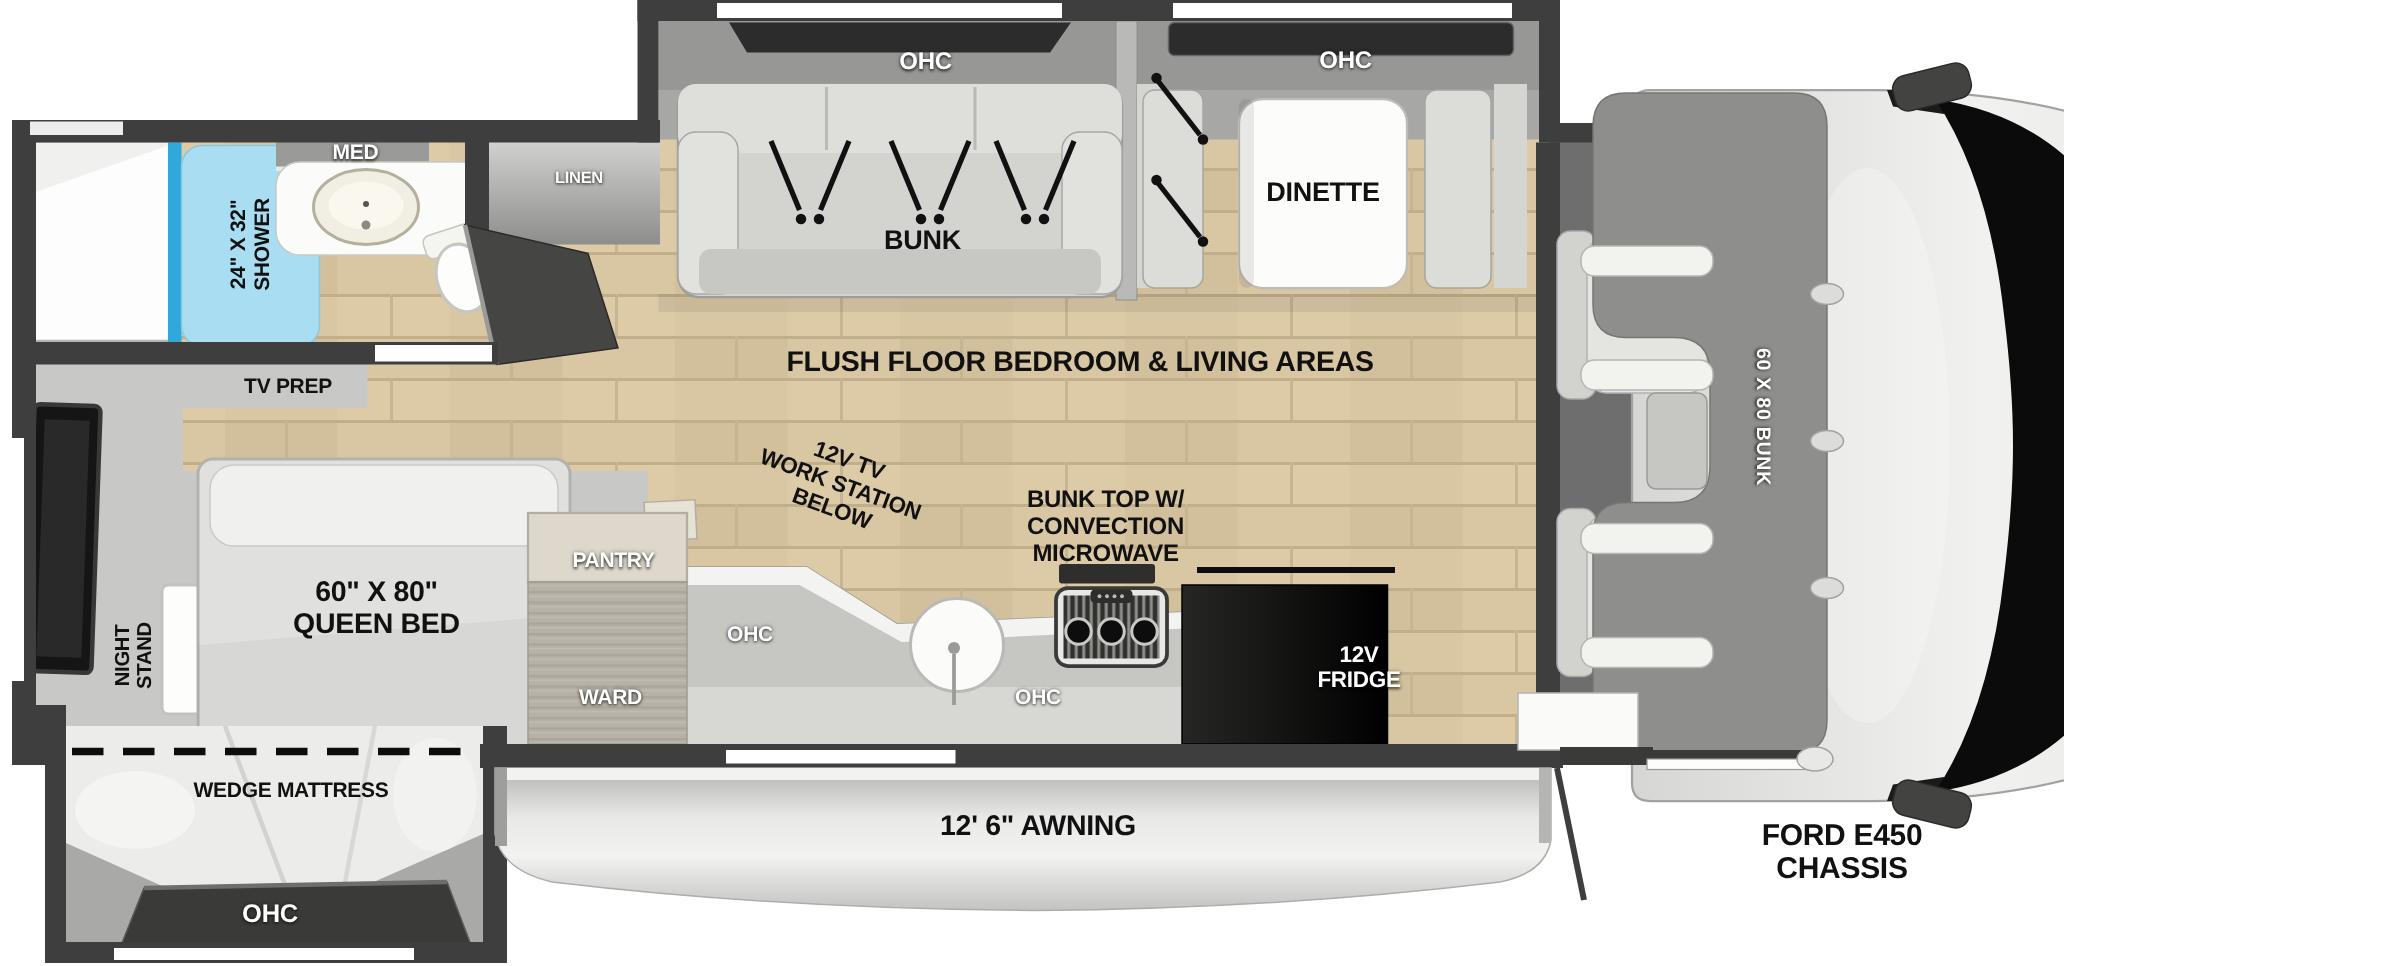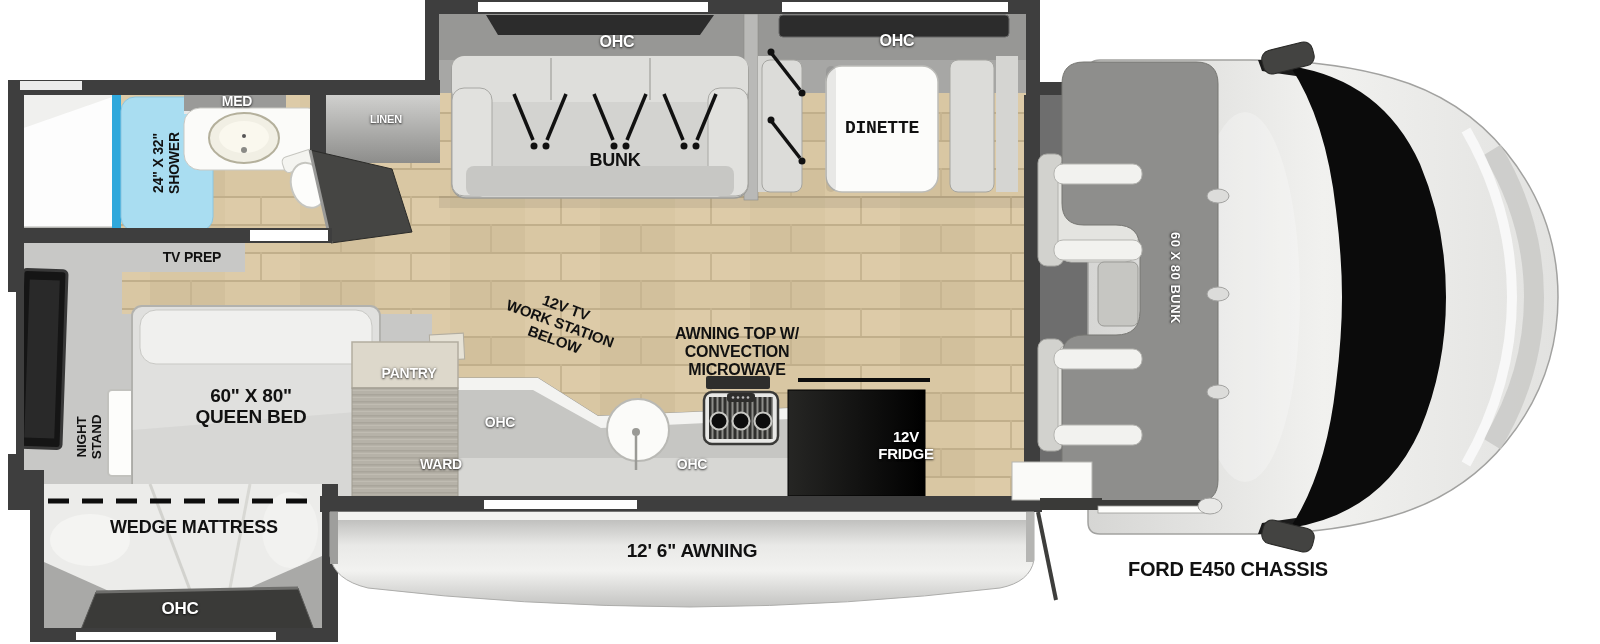--- a/index.html
+++ b/index.html
@@ -1,17 +1,17 @@
 <!DOCTYPE html>
 <html><head>
 <meta charset="utf-8">
 <style>
   html,body{margin:0;padding:0;background:#ffffff;}
   .stage{
-    position:relative;width:1600px;height:644px;background:#ffffff;overflow:hidden;
+    position:relative;width:1376px;height:644px;background:#ffffff;overflow:hidden;
     font-family:"Liberation Sans", sans-serif;
   }
   .stage svg{position:absolute;left:0;top:0;}
   .lbl{
     position:absolute;font-weight:700;color:#111;text-align:center;
     white-space:pre-line;line-height:1.12;letter-spacing:-0.2px;
     transform:translate(-50%,-50%);pointer-events:none;
   }
   .lbl.white{color:#fff;text-shadow:0 1px 2px rgba(0,0,0,.65),0 0 3px rgba(0,0,0,.4);}
   .lbl.rotccw{transform:translate(-50%,-50%) rotate(-90deg);}
@@ -278,40 +278,41 @@
     <rect x="1040" y="498" width="62" height="12" fill="#3a3a38"></rect>
     <rect x="1096" y="500" width="110" height="6" fill="#3a3a38"></rect>
     <rect x="1098" y="506" width="112" height="7" fill="#fdfdfb" stroke="#9a9a96" stroke-width="0.8"></rect>
     <ellipse cx="1210" cy="506" rx="12" ry="8" fill="#e8e8e6" stroke="#a2a2a0"></ellipse>
   </g>
 </svg>
 
   <div class="lbl white" style="left:617px;top:42px;font-size:16px;">OHC</div>
   <div class="lbl white" style="left:897px;top:41px;font-size:16px;">OHC</div>
   <div class="lbl" style="left:615px;top:160px;font-size:18px;">BUNK</div>
-  <div class="lbl" style="left:882px;top:128px;font-size:18px;font-family:Liberation Mono, monospace;">DINETTE</div>
+  <div class="lbl" style="left:882px;top:128px;font-size:18px;">DINETTE</div>
   <div class="lbl white" style="left:237px;top:102px;font-size:14px;">MED</div>
   <div class="lbl rotccw" style="left:167px;top:163px;font-size:14px;">24" X 32"
 SHOWER</div>
   <div class="lbl white" style="left:386px;top:119px;font-size:11px;">LINEN</div>
   <div class="lbl" style="left:192px;top:258px;font-size:14px;">TV PREP</div>
+  <div class="lbl" style="left:720px;top:242px;font-size:19px;">FLUSH FLOOR BEDROOM &amp; LIVING AREAS</div>
   <div class="lbl rotccw" style="left:89px;top:437px;font-size:13.5px;">NIGHT
 STAND</div>
   <div class="lbl" style="left:251px;top:406px;font-size:19px;">60" X 80"
 QUEEN BED</div>
-  <div class="lbl" style="left:194px;top:527px;font-size:18px;text-align:center;">WEDGE MATTRESS</div>
+  <div class="lbl" style="left:194px;top:527px;font-size:14px;text-align:center;">WEDGE MATTRESS</div>
   <div class="lbl white" style="left:180px;top:609px;font-size:17px;">OHC</div>
   <div class="lbl tilt" style="left:560px;top:324px;font-size:15px;">12V TV
 WORK STATION
 BELOW</div>
-  <div class="lbl" style="left:737px;top:352px;font-size:16px;">AWNING TOP W/
+  <div class="lbl" style="left:737px;top:352px;font-size:16px;">BUNK TOP W/
 CONVECTION
 MICROWAVE</div>
   <div class="lbl white" style="left:409px;top:374px;font-size:14px;">PANTRY</div>
-  <div class="lbl white" style="left:407px;top:465px;font-size:14px;margin-left:34px;">WARD</div>
+  <div class="lbl white" style="left:407px;top:465px;font-size:14px;">WARD</div>
   <div class="lbl white" style="left:500px;top:423px;font-size:14px;">OHC</div>
   <div class="lbl white" style="left:692px;top:465px;font-size:14px;">OHC</div>
   <div class="lbl white" style="left:906px;top:446px;font-size:15px;">12V
 FRIDGE</div>
   <div class="lbl" style="left:692px;top:551px;font-size:19px;">12' 6" AWNING</div>
   <div class="lbl white rotcw" style="left:1175px;top:278px;font-size:13px;letter-spacing:0.5px;">60 X 80 BUNK</div>
   <div class="lbl" style="left:1228px;top:569px;font-size:20px;">FORD E450 CHASSIS</div>
 </div>
 
 </body></html>

